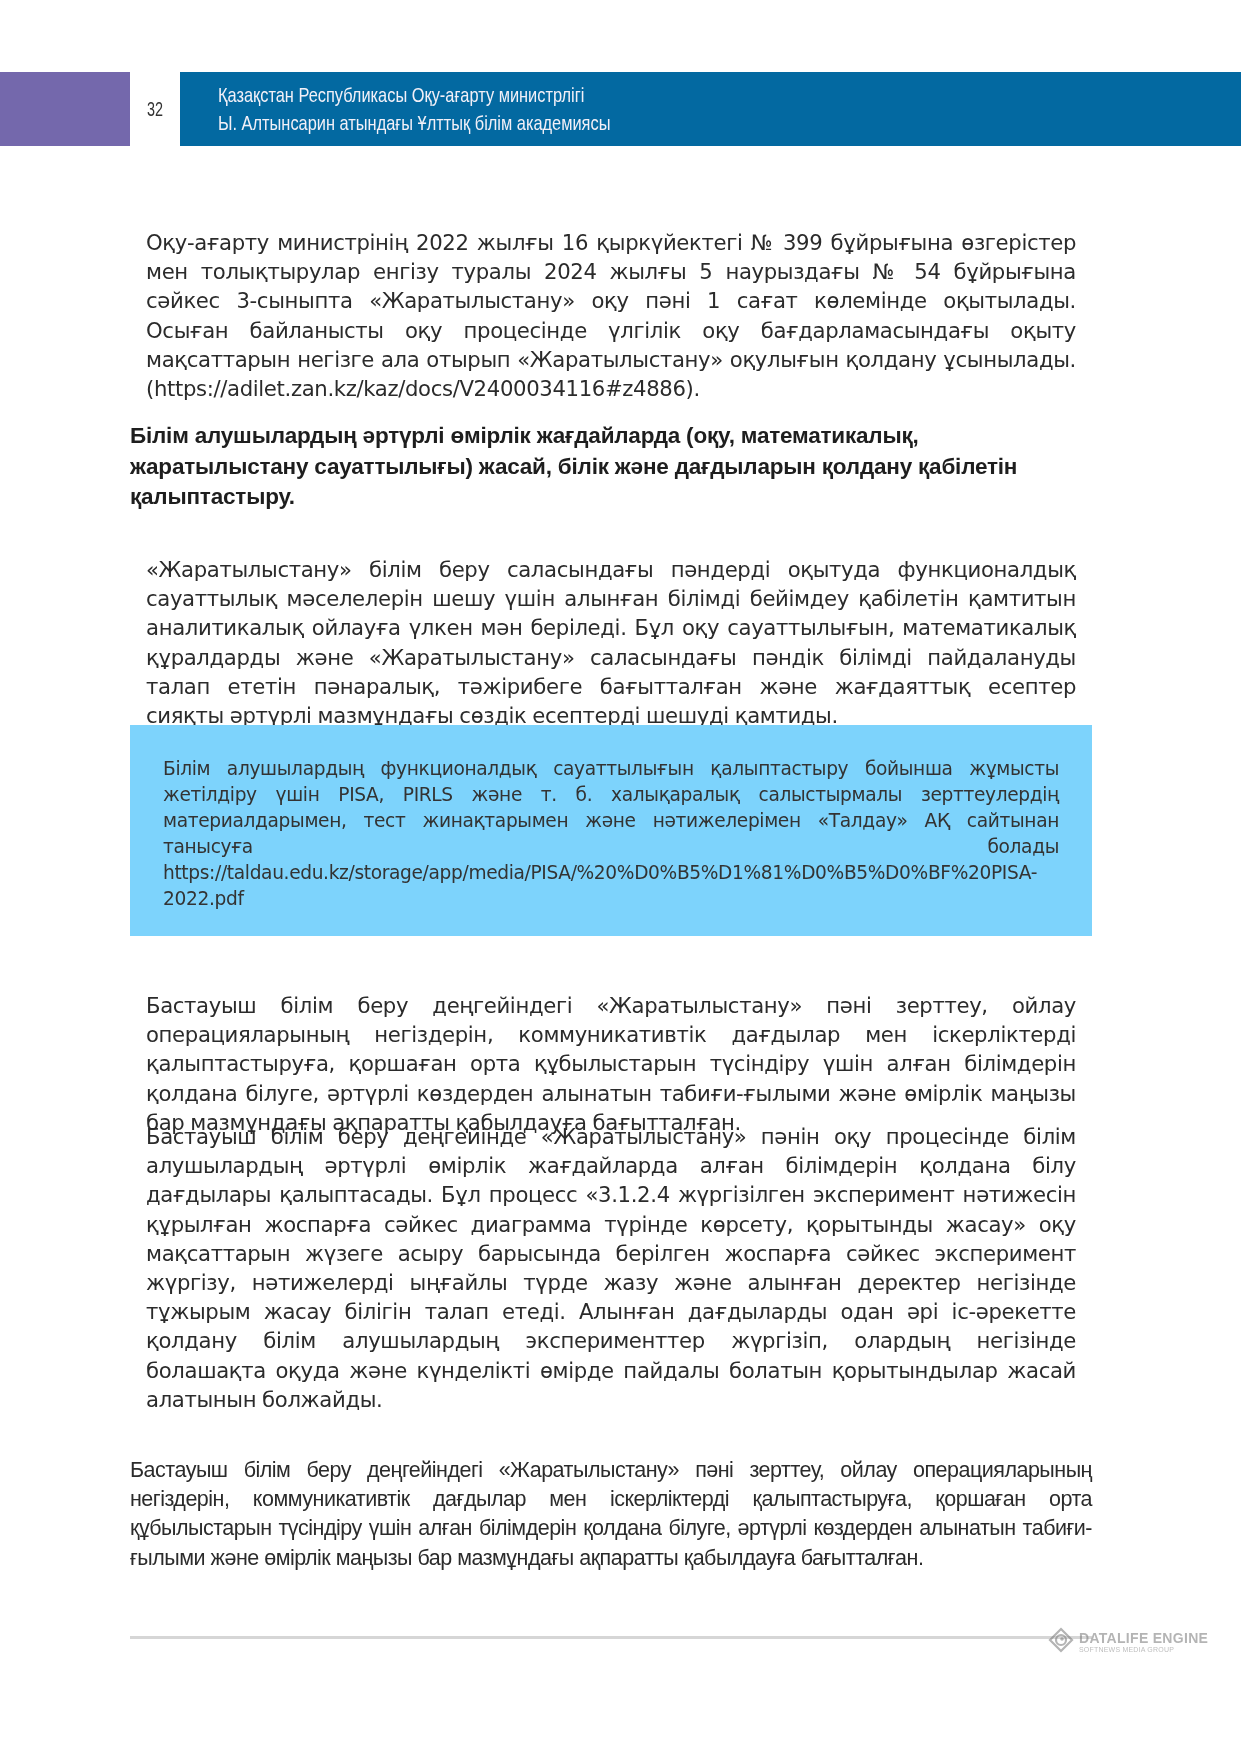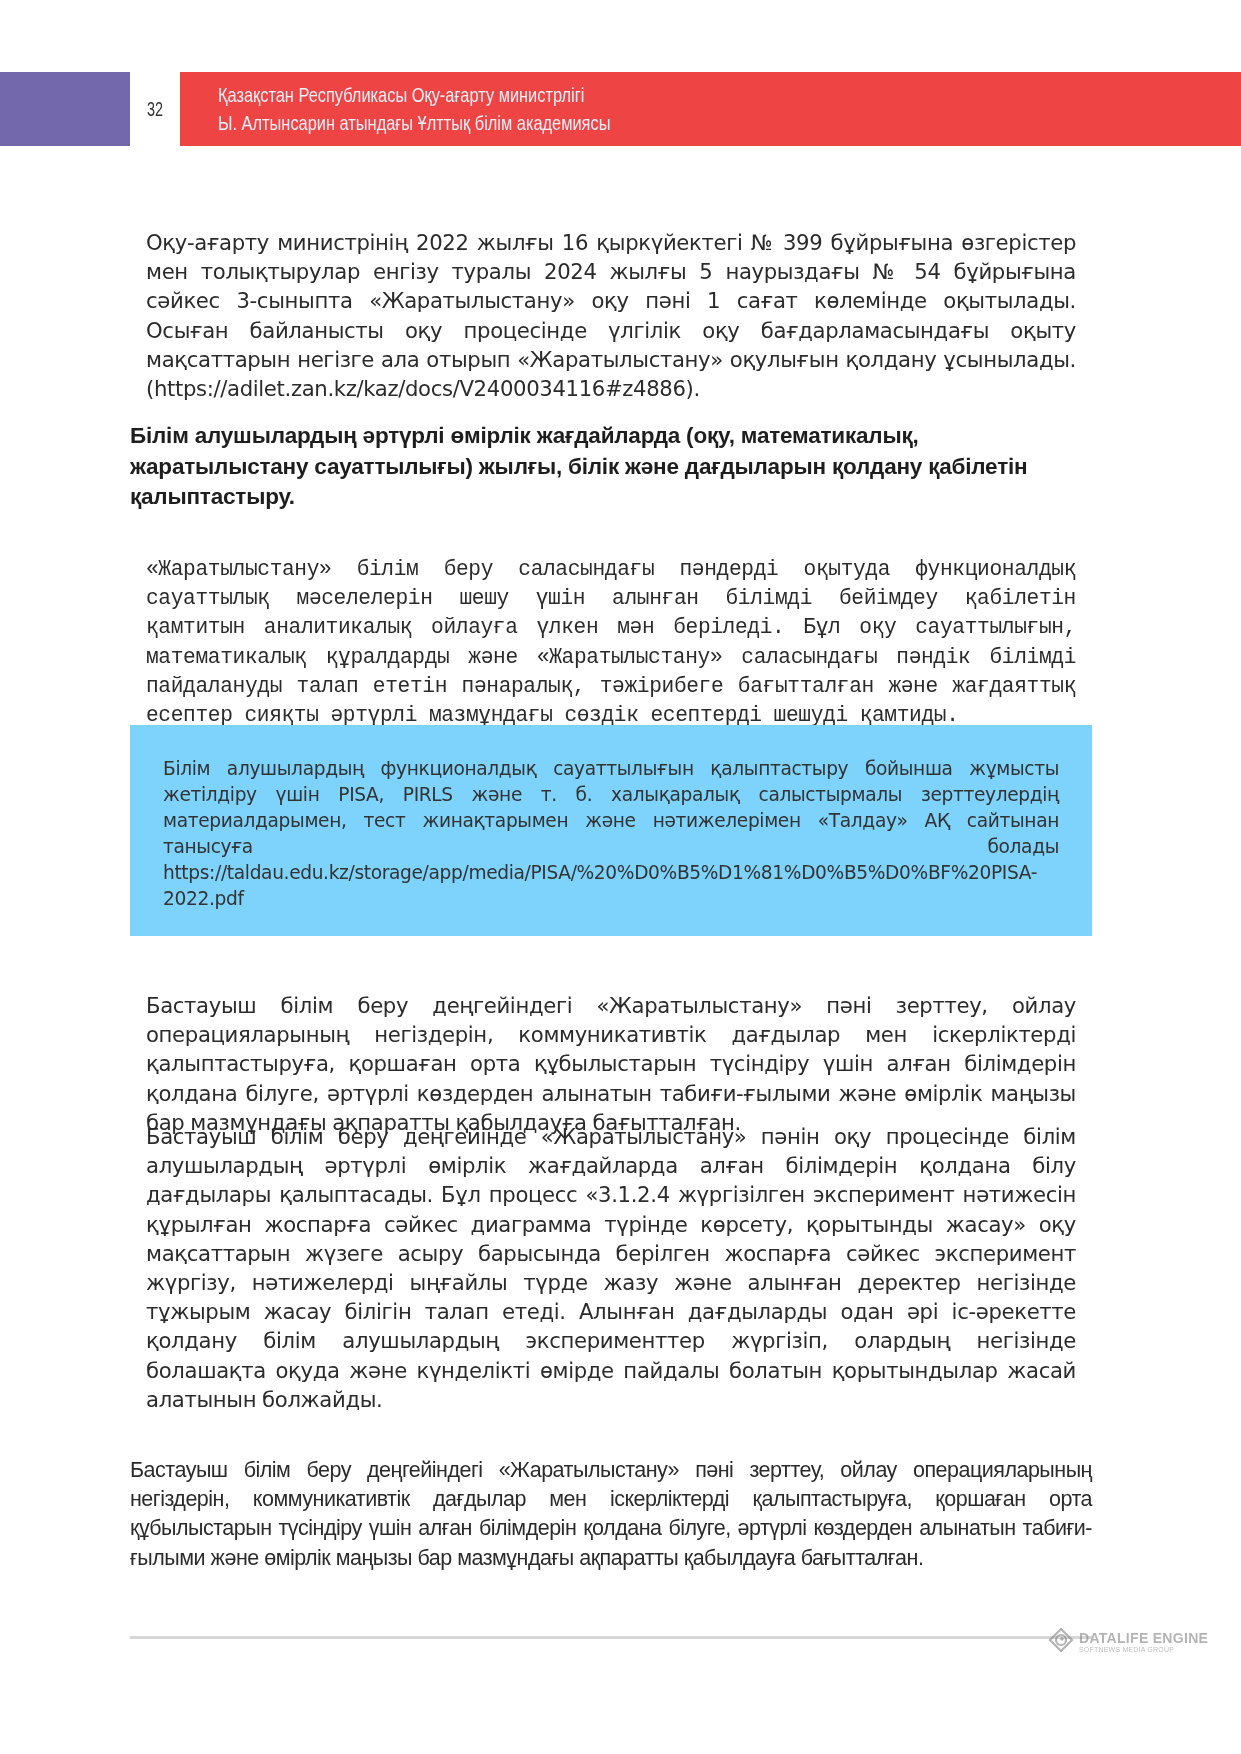--- a/index.html
+++ b/index.html
@@ -35,21 +35,21 @@
       font-size: 20px;
       color: #333333;
       transform: scaleX(0.72);
     }
     .header-bar {
       position: absolute;
       left: 180px;
       top: 72px;
       right: 0;
       height: 74px;
-      background: #ef4444;
+      background: #0369a1;
     }
     .header-text {
       position: absolute;
       left: 38px;
       top: 9px;
       color: #f2f0f8;
       font-family: "Liberation Sans", sans-serif;
       font-size: 21px;
       line-height: 28px;
       transform-origin: left top;
@@ -155,24 +155,24 @@
     <div>Қазақстан Республикасы Оқу-ағарту министрлігі</div>
     <div>Ы. Алтынсарин атындағы Ұлттық білім академиясы</div>
   </div>
 </div>
 
 <div class="content" style="top: 212px;">
   <p class="para">Оқу-ағарту министрінің 2022 жылғы 16 қыркүйектегі № 399 бұйрығына өзгерістер мен толықтырулар енгізу туралы 2024 жылғы 5 наурыздағы № 54 бұйрығына сәйкес 3-сыныпта «Жаратылыстану» оқу пәні 1 сағат көлемінде оқытылады. Осыған байланысты оқу процесінде үлгілік оқу бағдарламасындағы оқыту мақсаттарын негізге ала отырып «Жаратылыстану» оқулығын қолдану ұсынылады. (https://adilet.zan.kz/kaz/docs/V2400034116#z4886).</p>
 </div>
 
 <div class="content" style="top: 421px;">
-  <h2 class="heading">Білім алушылардың әртүрлі өмірлік жағдайларда (оқу, математикалық, жаратылыстану сауаттылығы) жылғы, білік және дағдыларын қолдану қабілетін қалыптастыру.</h2>
-</div>
-
-<div class="content" style="top: 539px; font-family: Liberation Mono, monospace;">
+  <h2 class="heading">Білім алушылардың әртүрлі өмірлік жағдайларда (оқу, математикалық, жаратылыстану сауаттылығы) жасай, білік және дағдыларын қолдану қабілетін қалыптастыру.</h2>
+</div>
+
+<div class="content" style="top: 539px;">
   <p class="para">«Жаратылыстану» білім беру саласындағы пәндерді оқытуда функционалдық сауаттылық мәселелерін шешу үшін алынған білімді бейімдеу қабілетін қамтитын аналитикалық ойлауға үлкен мән беріледі. Бұл оқу сауаттылығын, математикалық құралдарды және «Жаратылыстану» саласындағы пәндік білімді пайдалануды талап ететін пәнаралық, тәжірибеге бағытталған және жағдаяттық есептер сияқты әртүрлі мазмұндағы сөздік есептерді шешуді қамтиды.</p>
 </div>
 
 <div class="callout">
   <p class="callout-text">Білім алушылардың функционалдық сауаттылығын қалыптастыру бойынша жұмысты жетілдіру үшін PISA, PIRLS және т. б. халықаралық салыстырмалы зерттеулердің материалдарымен, тест жинақтарымен және нәтижелерімен «Талдау» АҚ сайтынан танысуға болады https://taldau.edu.kz/storage/app/media/PISA/%20%D0%B5%D1%81%D0%B5%D0%BF%20PISA-2022.pdf</p>
 </div>
 
 <div class="content" style="top: 975px;">
   <p class="para">Бастауыш білім беру деңгейіндегі «Жаратылыстану» пәні зерттеу, ойлау операцияларының негіздерін, коммуникативтік дағдылар мен іскерліктерді қалыптастыруға, қоршаған орта құбылыстарын түсіндіру үшін алған білімдерін қолдана білуге, әртүрлі көздерден алынатын табиғи-ғылыми және өмірлік маңызы бар мазмұндағы ақпаратты қабылдауға бағытталған.</p>
 </div>

